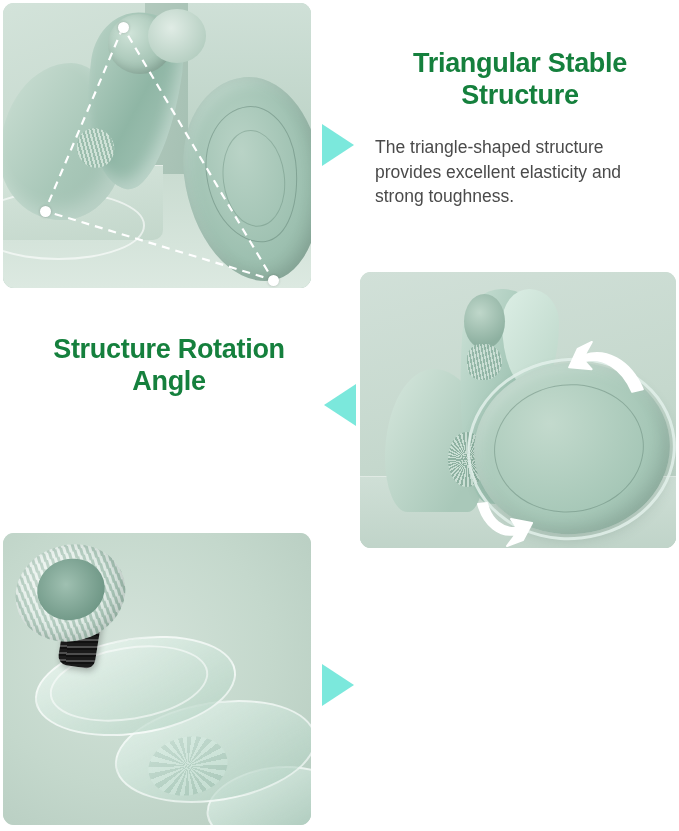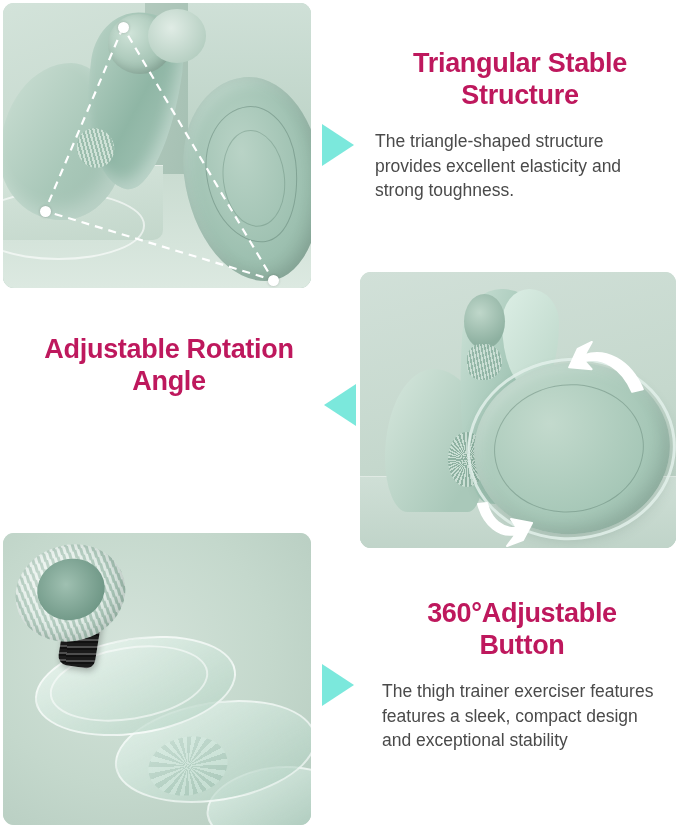--- a/index.html
+++ b/index.html
@@ -31,31 +31,31 @@
     border-top:21px solid transparent;
     border-bottom:21px solid transparent;
     border-right:32px solid #7be8dc;
   }
 
   
   .textblock { position:absolute; }
   .heading {
     font-size:27px;
     font-weight:bold;
-    color:#be185d;
+    color:#15803d;
     line-height:1.18;
     text-align:center;
     letter-spacing:-0.3px;
   }
   .body {
     font-size:17.5px;
     color:#4a4a4a;
     line-height:1.42;
     text-align:left;
-    margin-top:17px;
+    margin-top:23px;
   }
 
   
   .p1-bg {
     position:absolute; inset:0;
     background:
       linear-gradient(160deg,#d3e3da 0%,#c6d9ce 45%,#b9d0c4 100%);
   }
   .p1-wall {
     position:absolute; left:46%; top:0; width:26%; height:64%;
@@ -295,21 +295,21 @@
   </div>
 
   <div class="arrow right" style="left:322px; top:124px;"></div>
 
   <div class="textblock" style="left:375px; top:48px; width:290px;">
     <div class="heading">Triangular Stable Structure</div>
     <div class="body">The triangle-shaped structure provides excellent elasticity and strong toughness.</div>
   </div>
 
   <div class="textblock" style="left:14px; top:334px; width:310px;">
-    <div class="heading">Adjustable Rotation Angle</div>
+    <div class="heading">Structure Rotation Angle</div>
   </div>
 
   <div class="arrow left" style="left:324px; top:384px;"></div>
 
   <div class="panel" style="left:360px; top:272px; width:316px; height:276px;">
     <div class="scene">
       <div class="p2-bg"></div>
       <div class="p2-floor"></div>
       <div class="p2-back"></div>
       <div class="p2-arm"></div>
@@ -338,18 +338,14 @@
       <div class="p3-disc1"></div>
       <div class="p3-disc1b"></div>
       <div class="p3-screw"></div>
       <div class="p3-knob"></div>
       <div class="p3-knob-inner"></div>
     </div>
   </div>
 
   <div class="arrow right" style="left:322px; top:664px;"></div>
 
-  <div class="textblock" style="left:382px; top:598px; width:280px;">
-    <div class="heading">360°Adjustable Button</div>
-    <div class="body">The thigh trainer exerciser features features a sleek, compact design and exceptional stability</div>
-  </div>
 
 </div>
 
 </body></html>

